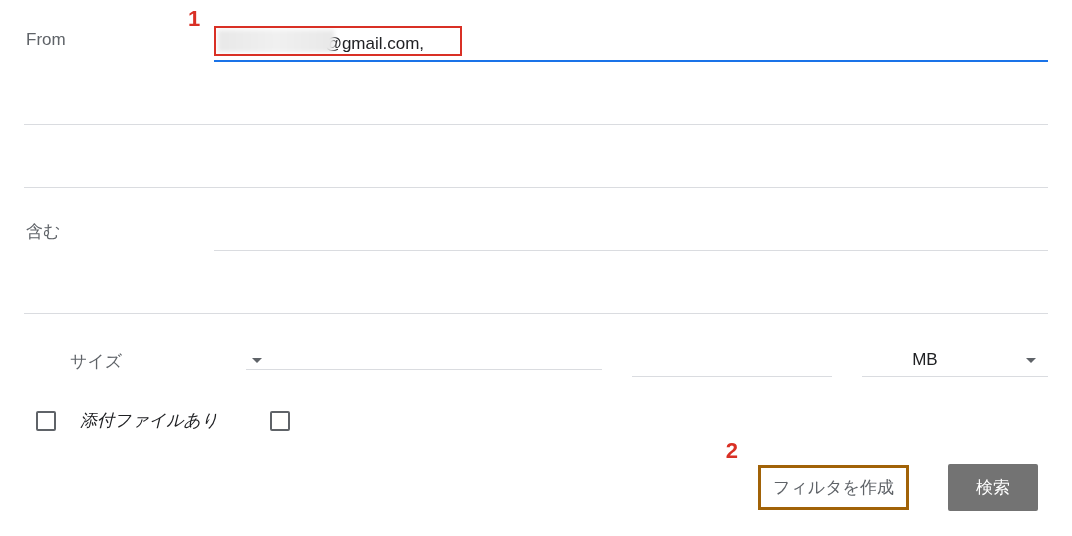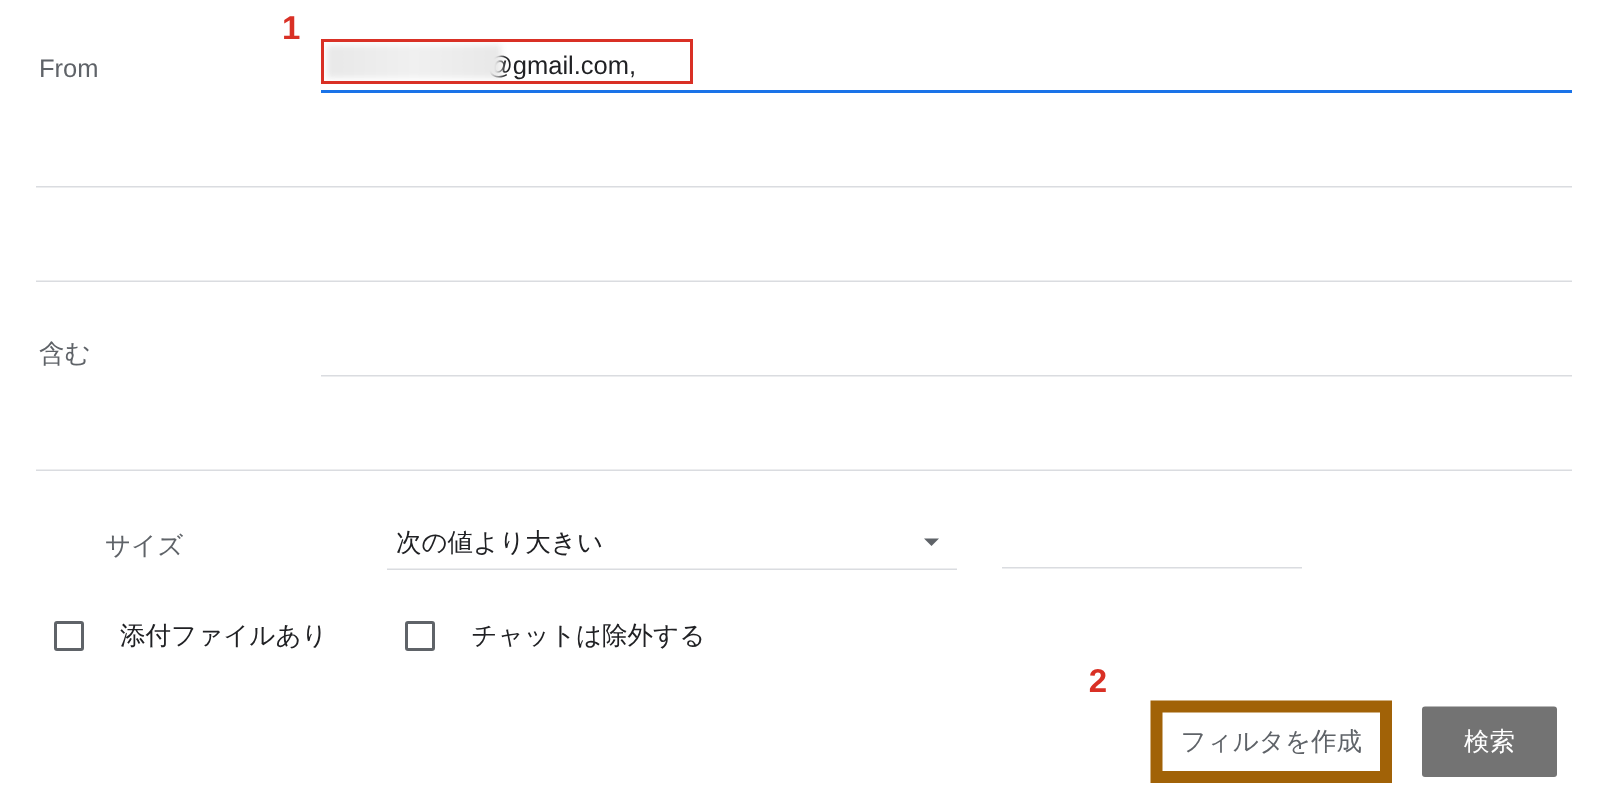--- a/index.html
+++ b/index.html
@@ -10,21 +10,20 @@
     body {
       font-family: Arial, "Helvetica Neue", sans-serif;
       background: #fff;
       width: 1072px;
       height: 536px;
       position: relative;
       padding: 30px 24px;
     }
     .form-row {
       display: flex;
-      align-items: center;
       margin-bottom: 32px;
     }
     .form-label {
       width: 190px;
       color: #5f6368;
       font-size: 17px;
       padding-left: 2px;
     }
     .form-input-wrap {
       flex: 1;
@@ -134,37 +133,38 @@
       width: 20px;
       height: 20px;
       border: 2px solid #5f6368;
       border-radius: 2px;
       margin-right: 24px;
       cursor: pointer;
     }
     .checkbox-label {
       font-size: 17px;
       color: #202124;
+      font-style: italic;
     }
     .button-row {
       display: flex;
       align-items: center;
       justify-content: flex-end;
       padding-right: 10px;
       position: relative;
       margin-top: 20px;
     }
     .create-filter-btn {
       color: #5f6368;
       font-size: 17px;
       padding: 8px 12px;
-      border: 8px solid #a16207;
+      border: 3px solid #a16207;
       background: transparent;
       cursor: pointer;
-      margin-right: 20px;
+      margin-right: 39px;
     }
     .search-btn {
       background: #737373;
       color: #fff;
       font-size: 17px;
       padding: 12px 28px;
       border: none;
       cursor: pointer;
       border-radius: 2px;
     }
@@ -213,34 +213,36 @@
 
 <div class="form-row">
   <div class="form-input-wrap">
     <input type="text" class="form-input" value="" style="">
   </div>
 </div>
 
 <div class="size-row">
   <div class="size-label">サイズ</div>
   <div class="size-select size-select-1">
-    <span>次の値より大きい</span>
     <span class="dropdown-arrow"></span>
   </div>
   <input type="text" class="size-value-input" value="" style="">
+  <div class="size-select size-select-2">
+    <span style="padding-left:44px">MB</span>
+    <span class="dropdown-arrow"></span>
+  </div>
 </div>
 
 <div class="checkbox-row">
   <div class="checkbox-item">
     <div class="checkbox"></div>
     <div class="checkbox-label">添付ファイルあり</div>
   </div>
   <div class="checkbox-item">
     <div class="checkbox"></div>
-    <div class="checkbox-label">チャットは除外する</div>
   </div>
 </div>
 
 <div class="button-row">
   <div class="annotation-2">2</div>
   <button class="create-filter-btn">フィルタを作成</button>
   <button class="search-btn">検索</button>
 </div>
 
 </body></html>

